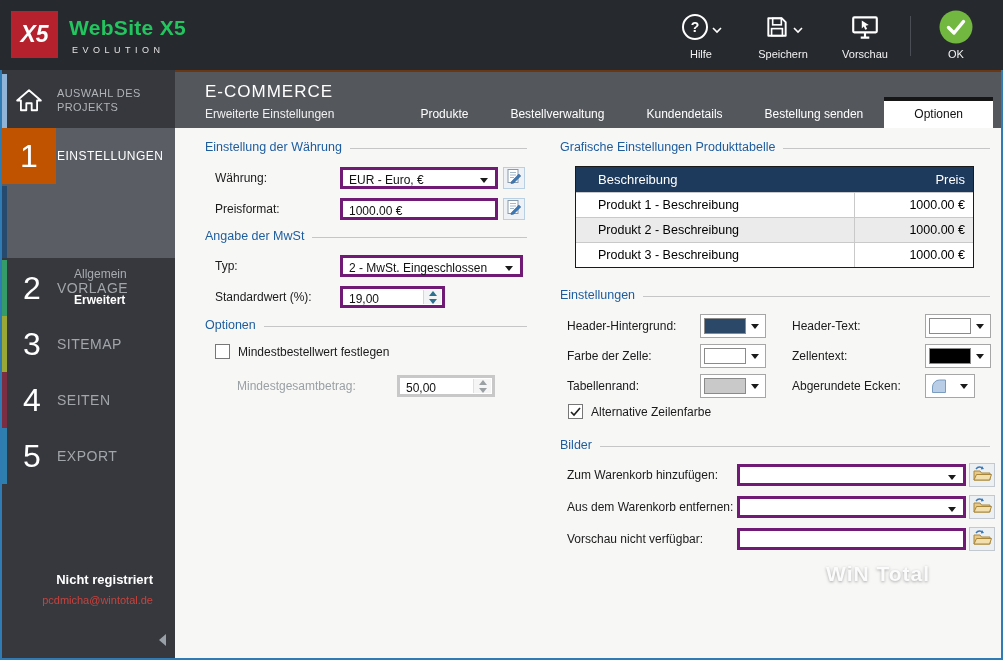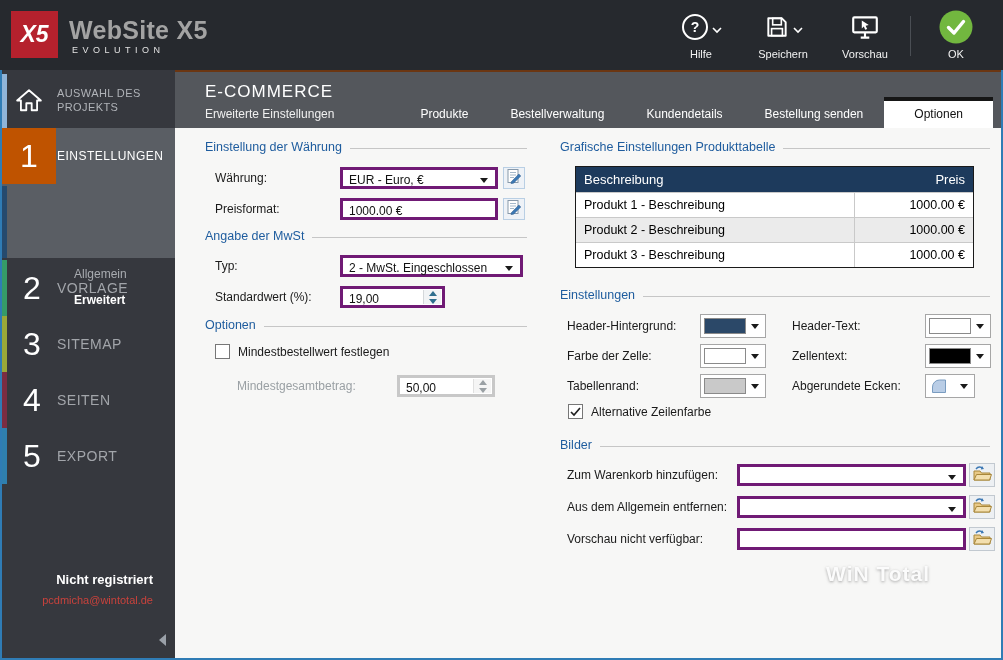--- a/index.html
+++ b/index.html
@@ -15,21 +15,21 @@
   body{background:#444;font-family:"Liberation Sans",sans-serif;}
   .window{position:relative;width:1003px;height:660px;background:var(--content-bg);overflow:hidden;}
   .win-edge-l,.win-edge-r{position:absolute;top:70px;bottom:0;width:2px;background:var(--window-border);z-index:60;}
   .win-edge-l{left:0;} .win-edge-r{right:0;}
   .win-edge-b{position:absolute;left:0;right:0;bottom:0;height:2px;background:var(--window-border);z-index:60;}
 
   
   .topbar{position:absolute;left:0;top:0;width:100%;height:70px;background:var(--topbar-bg);z-index:40;}
   .logo-badge{position:absolute;left:11px;top:11px;width:47px;height:47px;background:var(--logo-red);
     color:#fff;font-weight:bold;font-style:italic;font-size:23px;display:flex;align-items:center;justify-content:center;}
-  .logo-title{position:absolute;left:69px;top:16px;color:#a3a3a3;font-size:25px;font-weight:bold;letter-spacing:0.3px;}
+  .logo-title{position:absolute;left:69px;top:16px;color:#22c55e;font-size:21px;font-weight:bold;letter-spacing:0.3px;}
   .logo-sub{position:absolute;left:72px;top:45px;color:#e2e2e2;font-size:9px;letter-spacing:4.5px;}
   .toolbar{position:absolute;right:6px;top:6px;height:60px;display:flex;align-items:stretch;}
   .tbtn{width:82px;display:flex;flex-direction:column;align-items:center;padding-top:4px;color:#f2f2f2;cursor:pointer;}
   .tb-ico{height:38px;display:flex;align-items:center;justify-content:center;gap:3px;}
   .tb-label{font-size:11px;margin-top:0px;}
   .tb-sep{width:1px;background:#4a4e54;margin:10px 4px;}
 
   
   .sidebar{position:absolute;left:0;top:70px;width:175px;bottom:0;background:var(--sidebar-bg);z-index:30;}
   .strip{position:absolute;left:2px;width:5px;}
@@ -84,21 +84,21 @@
   .editbtn{position:absolute;width:22px;height:22px;background:#eef2f7;border:1px solid #b9cfe4;box-sizing:border-box;
     display:flex;align-items:center;justify-content:center;cursor:pointer;}
   .cb{position:absolute;width:15px;height:15px;background:#fff;border:1px solid #777;box-sizing:border-box;
     display:flex;align-items:center;justify-content:center;cursor:pointer;}
 
   
   .preview-table{position:absolute;left:575px;top:166px;width:397px;border:1px solid #1a1a1a;background:#fff;}
   .pt-header{display:flex;background:var(--table-header-bg);color:#fff;height:25px;align-items:center;font-size:13px;}
   .pt-row{display:flex;height:24px;align-items:center;font-size:12.5px;border-top:1px solid #c9c9c9;background:#fff;}
   .pt-row.alt{background:#ebebeb;}
-  .pt-desc{flex:1;padding-left:8px;height:100%;display:flex;align-items:center;}
+  .pt-desc{flex:1;padding-left:22px;height:100%;display:flex;align-items:center;}
   .pt-row .pt-desc{border-right:1px solid #c9c9c9;}
   .pt-price{width:110px;text-align:right;padding-right:8px;}
 
   
   .picker{position:absolute;height:24px;background:#fff;border:1px solid #a6a6a6;box-sizing:border-box;cursor:pointer;}
   .picker .swatch{position:absolute;left:3px;top:3px;bottom:3px;right:19px;border:1px solid #8a8a8a;box-sizing:border-box;}
   .picker .caret{top:9px;right:6px;}
   .picker.small .icon-slot{position:absolute;left:4px;top:3px;}
 
   
@@ -404,21 +404,21 @@
     <span>
       <svg width="20" height="17" viewBox="0 0 20 17">
           <path d="M2 15 V6 H8 L9.5 8 H18 V15 Z" fill="#e9c987" stroke="#a8873b"></path>
           <path d="M2 15 L4.5 9.5 H19.5 L17.5 15 Z" fill="#f3dfae" stroke="#a8873b"></path>
           <path d="M4 4 C6 1.5 9 1.5 10.5 3.5" stroke="#3c78b4" fill="none" stroke-width="1.4"></path>
           <path d="M10 1 L12 4 L8.8 4.4 Z" fill="#3c78b4"></path>
         </svg>
     </span>
   </div>
 
-  <div class="flabel" style="left:567px;top:500px;">Aus dem Allgemein entfernen:</div>
+  <div class="flabel" style="left:567px;top:500px;">Aus dem Warenkorb entfernen:</div>
   <div class="dd" style="left:737px;top:496px;width:229px;">
     <span class="val"></span>
       <span class="caret"></span>
   </div>
   <div class="folderbtn" style="left:969px;top:495px;">
     <span>
       <svg width="20" height="17" viewBox="0 0 20 17">
           <path d="M2 15 V6 H8 L9.5 8 H18 V15 Z" fill="#e9c987" stroke="#a8873b"></path>
           <path d="M2 15 L4.5 9.5 H19.5 L17.5 15 Z" fill="#f3dfae" stroke="#a8873b"></path>
           <path d="M4 4 C6 1.5 9 1.5 10.5 3.5" stroke="#3c78b4" fill="none" stroke-width="1.4"></path>

